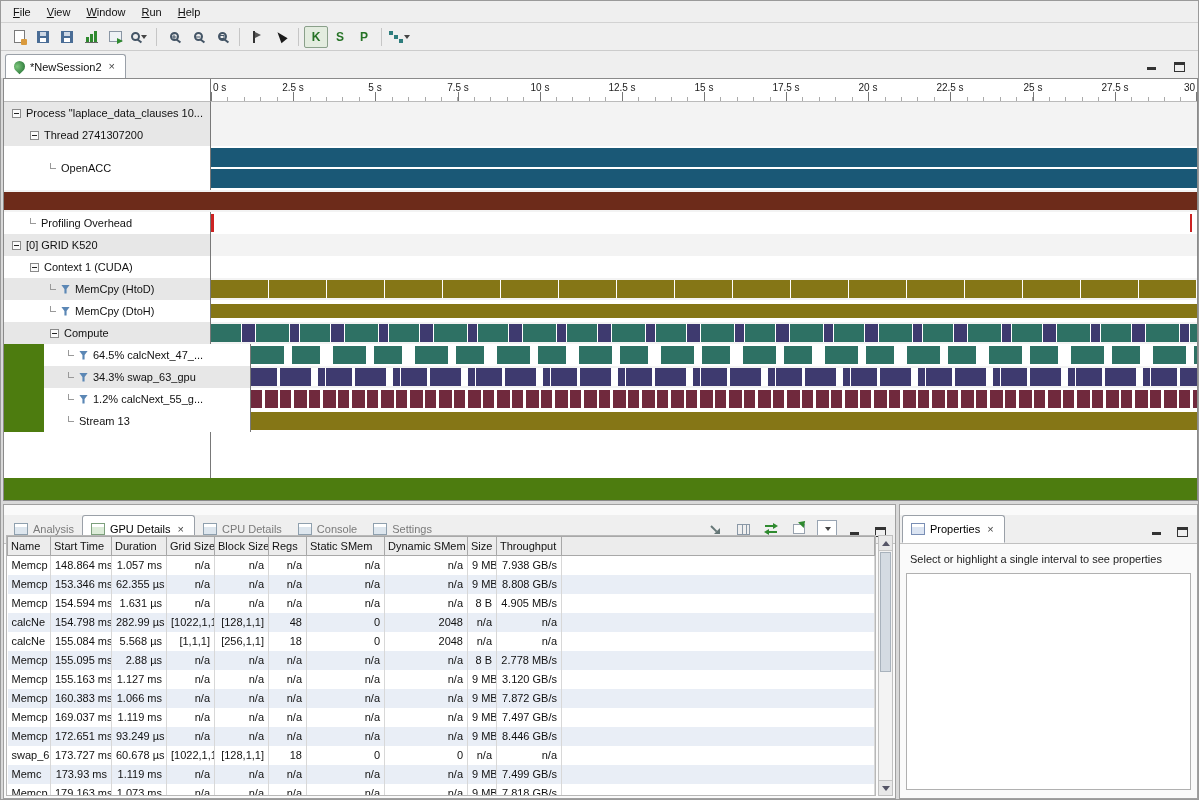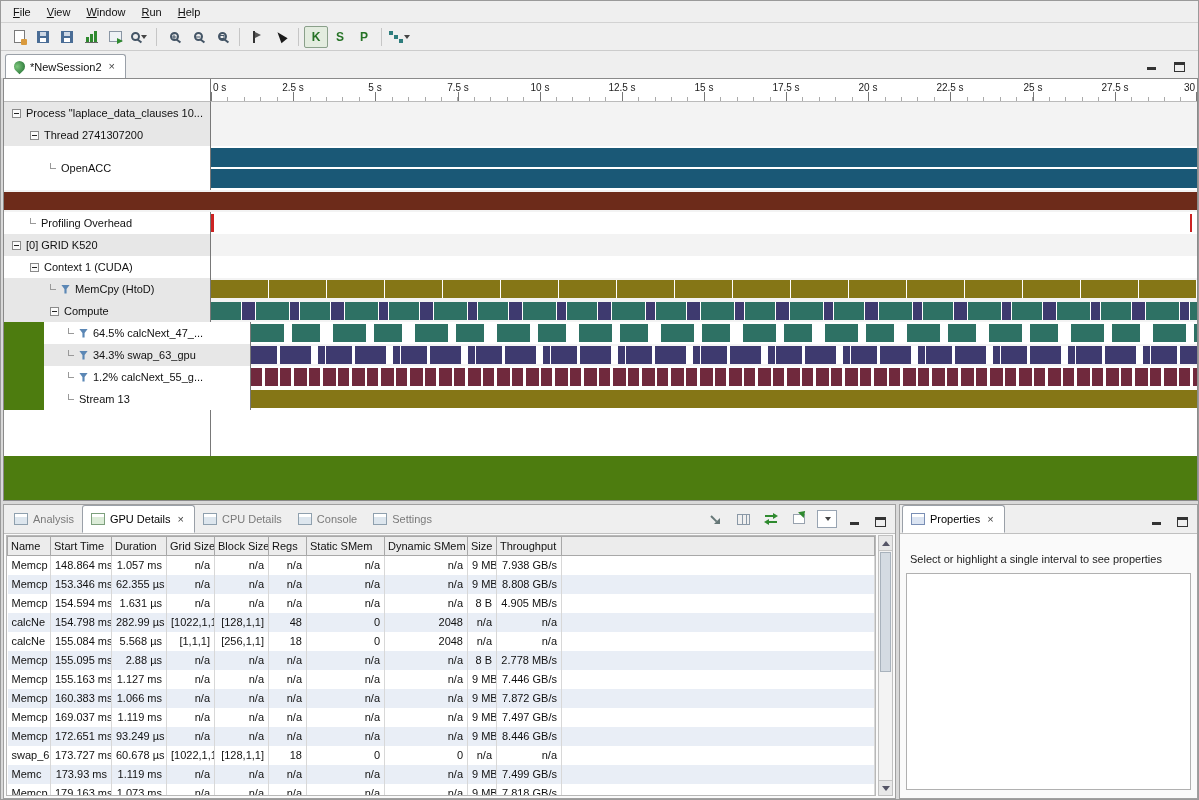--- a/index.html
+++ b/index.html
@@ -120,21 +120,21 @@
   .bar-calc55   { background:repeating-linear-gradient(90deg,#70293d 0 11px,#fff 11px 14px,
                    #70293d 14px 27px,#fff 27px 29px); }
   .ptick { position:absolute; top:2px; height:18px; width:3px; background:#c22; }
 
   
   .details { position:absolute; left:2px; top:503px; width:893px; height:295px;
              background:#fafafa; border:1px solid #a0a0a0; }
   .props   { position:absolute; left:898px; top:503px; width:299px; height:295px;
              background:#fafafa; border:1px solid #a0a0a0; }
   .vtabbar { position:relative; height:29px; background:#efefef; border-bottom:1px solid #c0c0c0;
-             display:flex; align-items:stretch; padding-left:2px; }
+             display:flex; align-items:stretch; padding-left:2px;margin-top:10px; }
   .vtab { display:flex; align-items:center; gap:5px; padding:0 8px; color:#7a7a7a; }
   .vtab.active { background:#fff; border:1px solid #9aa0a8; border-bottom:1px solid #fff;
                  border-radius:3px 3px 0 0; color:#000; }
   .vticon { width:14px; height:12px; border:1px solid #8fa0ae; flex:none;
             background:linear-gradient(#fff 0 3px,#dde6ee 3px 100%); }
   .vticon.g { border-color:#7da07d; background:linear-gradient(#fff 0 3px,#dcecd8 3px 100%); }
   .vticon.b { border-color:#7a8fb5; background:linear-gradient(#fff 0 3px,#dbe4f2 3px 100%); }
   .vtools { margin-left:auto; display:flex; align-items:center; gap:8px; padding-right:6px; }
   .dti { width:20px; height:18px; display:flex; align-items:center; justify-content:center; }
   .i-se-arrow { width:10px; height:10px; position:relative; }
@@ -363,20 +363,30 @@
         <div class="tlane"></div>
       </div>
       <div class="trow h22 shade">
         <div class="tlabel ind2">
             <span class="branch"></span>
             <span class="funnel"></span>
             <span class="tl-text">MemCpy (HtoD)</span>
           </div>
         <div class="tlane">
             <div class="bar bar-htod"></div>
+          </div>
+      </div>
+      <div class="trow h22">
+        <div class="tlabel ind2">
+            <span class="branch"></span>
+            <span class="funnel"></span>
+            <span class="tl-text">MemCpy (DtoH)</span>
+          </div>
+        <div class="tlane">
+            <div class="bar bar-dtoh"></div>
           </div>
       </div>
       <div class="trow h22 shade">
         <div class="tlabel ind2">
             <span class="exp"></span>
             <span class="tl-text">Compute</span>
           </div>
         <div class="tlane">
             <div class="bar bar-compute"></div>
           </div>
@@ -587,21 +597,21 @@
             <tr>
               <td>Memcp</td>
               <td>155.163 ms</td>
               <td>1.127 ms</td>
               <td>n/a</td>
               <td>n/a</td>
               <td>n/a</td>
               <td>n/a</td>
               <td>n/a</td>
               <td>9 MB</td>
-              <td>7.446 GB/s</td>
+              <td>3.120 GB/s</td>
               <td></td>
             </tr>
             <tr>
               <td>Memcp</td>
               <td>160.383 ms</td>
               <td>1.066 ms</td>
               <td>n/a</td>
               <td>n/a</td>
               <td>n/a</td>
               <td>n/a</td>

